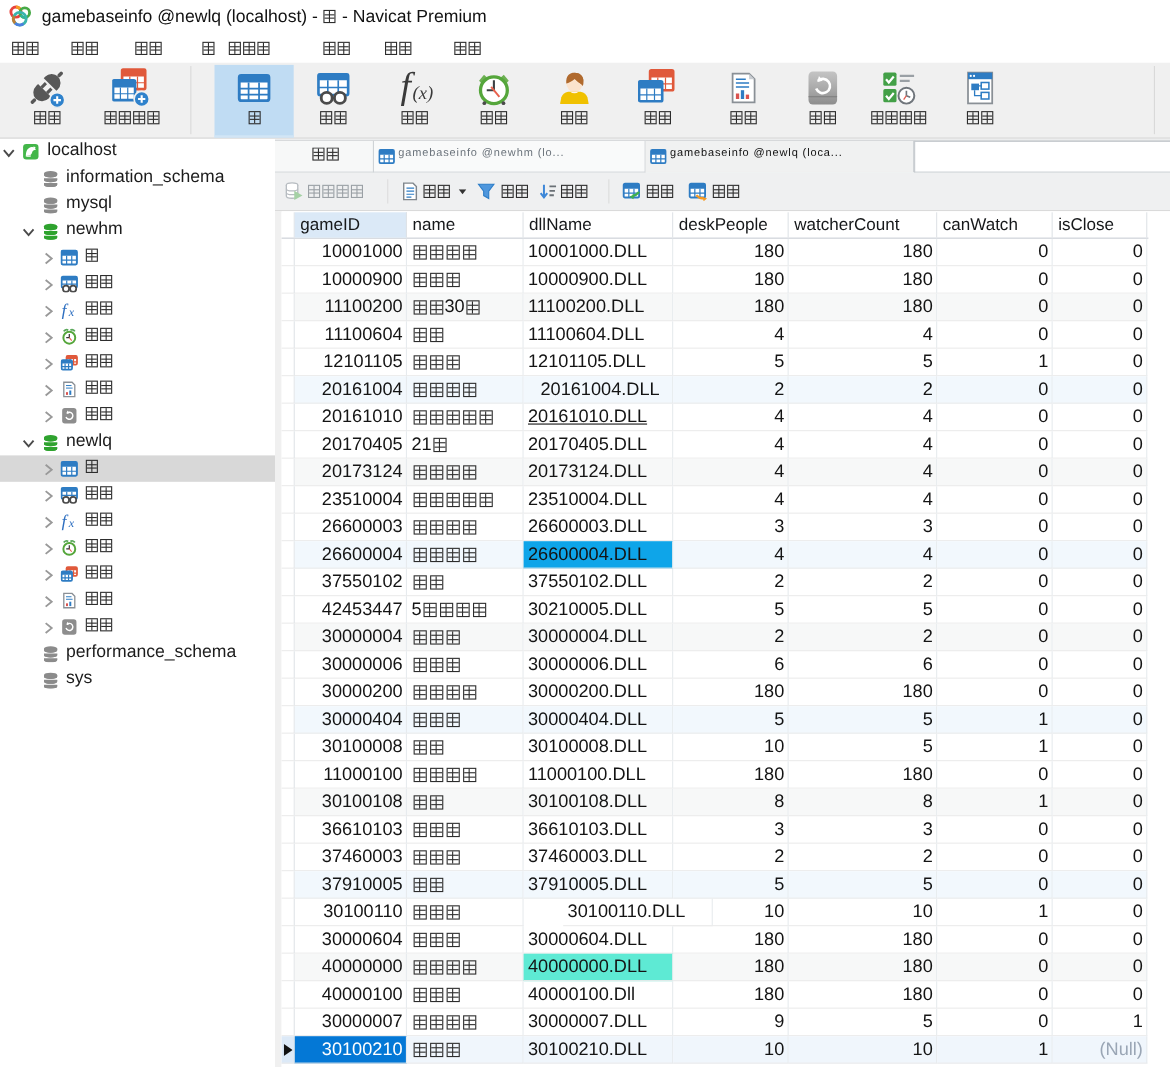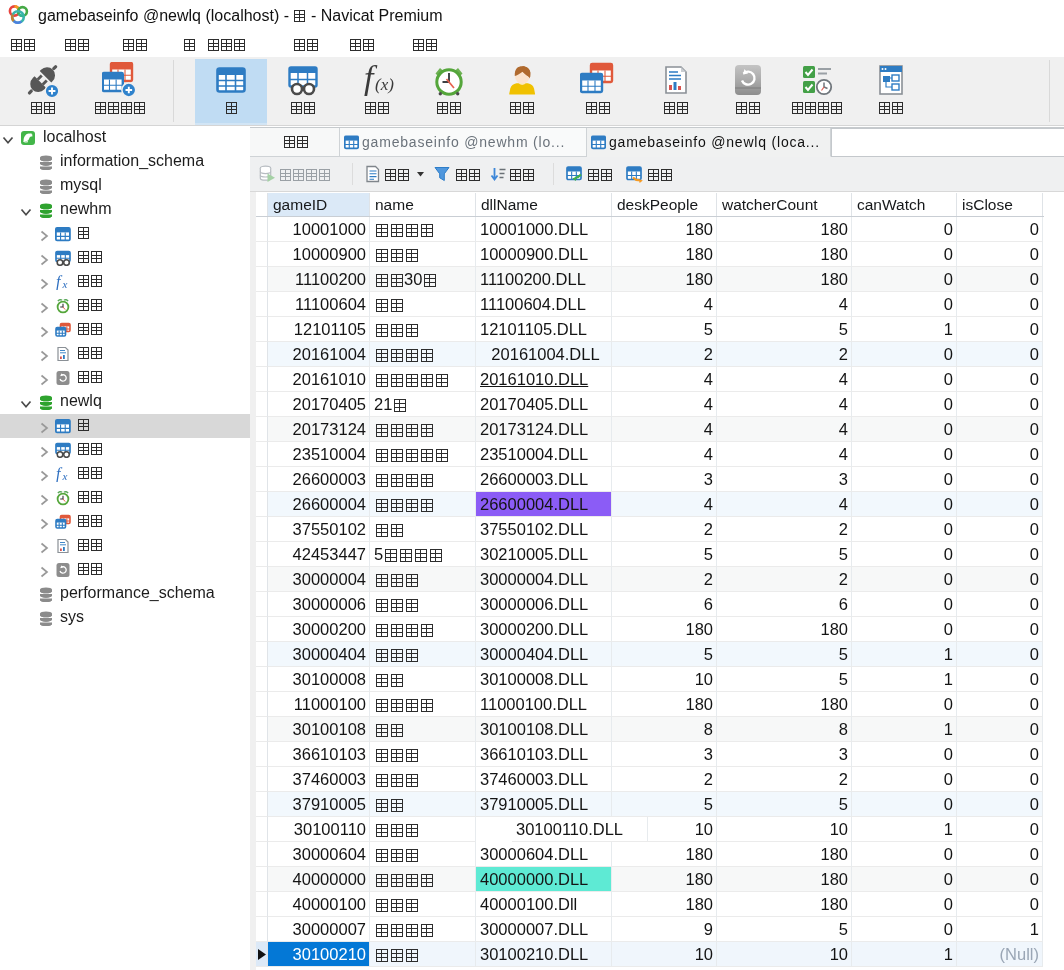--- a/index.html
+++ b/index.html
@@ -21,21 +21,21 @@
 #sidebar{position:absolute;left:0;top:127px;width:250px;height:843px;background:#fff;overflow:hidden}
 .trow{position:absolute;left:0;width:250px;height:24px}
 .trow.sel{background:#d8d8d8}
 .tlab{position:absolute;top:2px;font-size:16px;color:#1c1c1c;white-space:nowrap}
 .ticn{position:absolute;top:4px;width:16px;height:16px}
 .chv{position:absolute;top:6px;width:12px;height:12px}
 #splitter{position:absolute;left:250px;top:127px;width:6px;height:843px;background:#f0f0f0}
 #main{position:absolute;left:250px;top:127px;width:814px;height:843px;background:#fff}
 #tabstrip{position:absolute;left:0;top:0;width:814px;height:30px;background:#f7f8f8;border-top:1px solid #c6cacd}
 .tab{position:absolute;top:0;height:29px;border-right:1px solid #cfd3d6;border-bottom:1px solid #cfd3d6}
-.tab .tx{position:absolute;top:6px;font-size:14px;letter-spacing:0.8px;white-space:nowrap;overflow:hidden;text-overflow:ellipsis}
+.tab .tx{position:absolute;top:6px;font-size:10px;letter-spacing:0.8px;white-space:nowrap;overflow:hidden;text-overflow:ellipsis}
 .tabicon{position:absolute;top:7px;width:15px;height:15px}
 #tb2{position:absolute;left:0;top:30px;width:814px;height:35px;background:#eff0f1;border-bottom:1px solid #d8d8d8}
 .t2icon{position:absolute;top:8px;width:18px;height:18px}
 .t2label{position:absolute;top:9px;font-size:15px;color:#1a1a1a;white-space:nowrap}
 .t2sep{position:absolute;top:6px;width:1px;height:22px;background:#dcdcdc}
 #gridwrap{position:absolute;left:6px;top:65px;width:808px;height:778px;background:#fff}
 #ghead{position:absolute;left:0;top:1px;width:788px;height:24px;background:#fff;border-bottom:1px solid #c9ced4}
 .hc{position:absolute;top:0;height:23px;border-right:1px solid #dfe3e7;font-size:15.5px;color:#16181a;padding:3px 0 0 5px}
 .rowsarea{position:absolute;left:0;top:25px;width:808px;height:753px}
 .grow{position:absolute;left:0;width:788px;height:25px}
@@ -665,21 +665,21 @@
 <div class="cell txt" style="left:220px;width:136px;">26600003.DLL</div>
 <div class="cell num" style="left:356px;width:105px;">3</div>
 <div class="cell num" style="left:461px;width:135px;">3</div>
 <div class="cell num" style="left:596px;width:105px;">0</div>
 <div class="cell num" style="left:701px;width:86px;">0</div>
 </div>
 <div class="grow" style="top:275px">
 <div class="gut" style=""></div>
 <div class="cell num" style="left:12px;width:102px;background:#f2f8fd;">26600004</div>
 <div class="cell txt" style="left:114px;width:106px;background:#f2f8fd;"><i class="c cb"></i><i class="c cb"></i><i class="c cb"></i><i class="c cb"></i></div>
-<div class="cell txt" style="left:220px;width:136px;background:#8b5cf6;">26600004.DLL</div>
+<div class="cell txt" style="left:220px;width:136px;background:#0ea5e9;">26600004.DLL</div>
 <div class="cell num" style="left:356px;width:105px;background:#f2f8fd;">4</div>
 <div class="cell num" style="left:461px;width:135px;background:#f2f8fd;">4</div>
 <div class="cell num" style="left:596px;width:105px;background:#f2f8fd;">0</div>
 <div class="cell num" style="left:701px;width:86px;background:#f2f8fd;">0</div>
 </div>
 <div class="grow" style="top:300px">
 <div class="gut" style=""></div>
 <div class="cell num" style="left:12px;width:102px;">37550102</div>
 <div class="cell txt" style="left:114px;width:106px;"><i class="c cb"></i><i class="c cb"></i></div>
 <div class="cell txt" style="left:220px;width:136px;">37550102.DLL</div>

